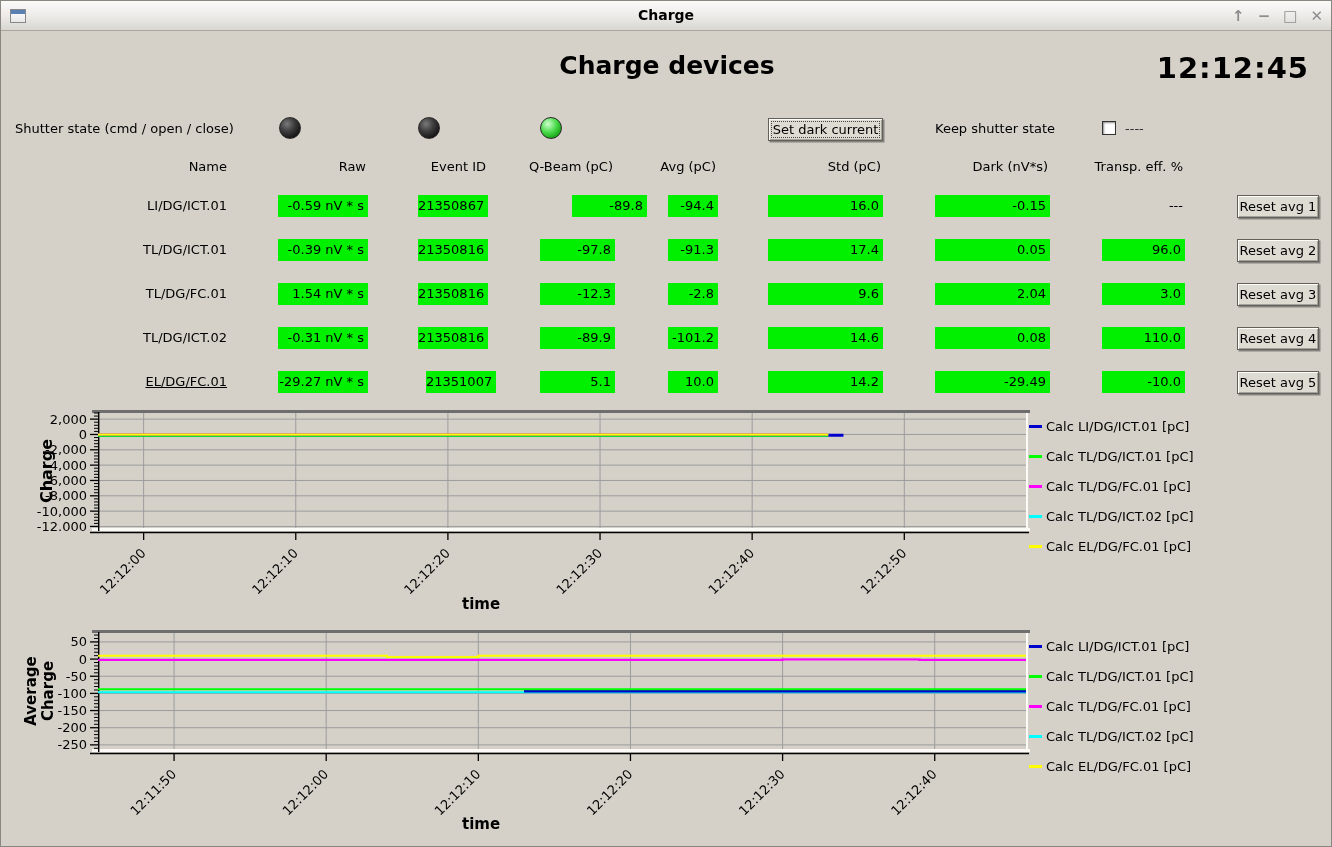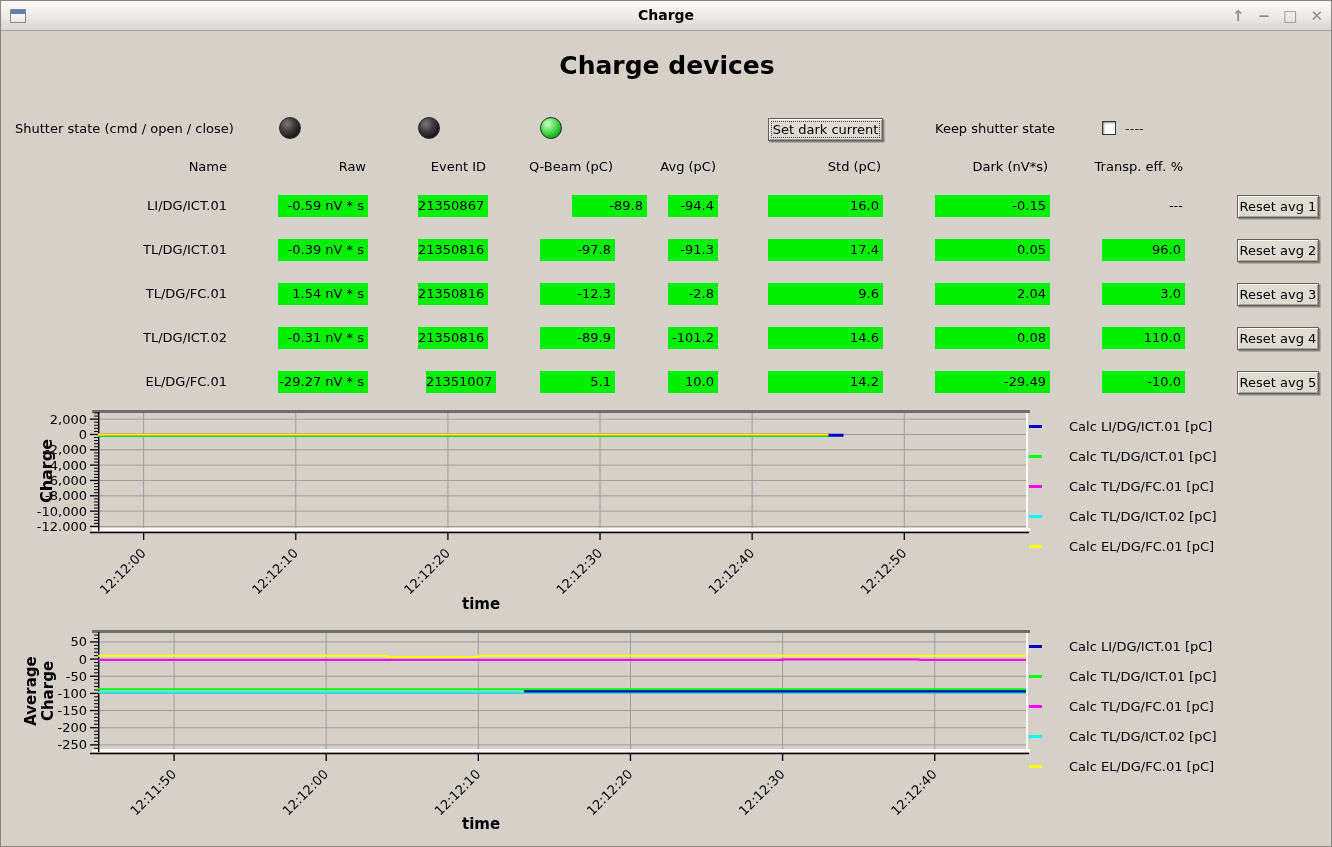--- a/index.html
+++ b/index.html
@@ -38,41 +38,42 @@
   .gbox{position:absolute;height:22px;background:#00f000;color:#000;font-size:13px;line-height:22px;
     text-align:right;padding-right:4px;box-sizing:border-box;white-space:nowrap;}
   .reset-btn{height:23px;font-size:13px;}
   
   svg.chart{position:absolute;left:0;overflow:visible;}
   svg.chart text{font-family:"DejaVu Sans","Liberation Sans",sans-serif;}
   .ylabel{position:absolute;font-weight:bold;text-align:center;transform:translate(-50%,-50%) rotate(-90deg);
     font-size:16px;line-height:1.1;}
   .xlabel{position:absolute;width:200px;font-weight:bold;font-size:15px;}
   .legend{position:absolute;left:1028px;margin:0;padding:0;list-style:none;width:300px;}
-  .legend li{height:30px;display:flex;align-items:center;gap:27px;}
+  .legend li{height:30px;display:flex;align-items:center;gap:4px;}
   .legend .marker{width:13px;height:3px;flex:0 0 13px;}
   .legend .lbl{font-size:13px;white-space:nowrap;}
 </style>
 </head>
 <body>
 
 <div id="app">
 
   <div id="titlebar">
     <div id="win-icon"></div>
     <div id="win-title">Charge</div>
     <div id="win-controls">
       <span class="win-btn">↑</span>
       <span class="win-btn">−</span>
       <span class="win-btn">□</span>
       <span class="win-btn">✕</span>
     </div>
   </div>
 
   <div id="page-title">Charge devices</div>
+  <div id="clock">12:12:45</div>
 
   <div id="shutter-label">Shutter state (cmd / open / close)</div>
   <div id="leds">
       <div class="led led-off" style="left: 278px;"></div>
       <div class="led led-off" style="left: 417px;"></div>
       <div class="led led-on" style="left: 539px;"></div>
     </div>
   <button class="push-btn" id="set-dark-btn">Set dark current</button>
   <div id="keep-label">Keep shutter state</div>
   <div id="keep-checkbox"></div>
@@ -118,21 +119,21 @@
       <button class="push-btn reset-btn" style="left: 1236px; top: 282px; width: 82px;">Reset avg 3</button>
       <div class="cell-right" style="right: 1104px; top: 326px;">TL/DG/ICT.02</div>
       <div class="gbox" style="left: 277px; width: 90px; top: 326px;">-0.31 nV * s</div>
       <div class="gbox" style="left: 417px; width: 70px; top: 326px;">21350816</div>
       <div class="gbox" style="left: 539px; width: 75px; top: 326px;">-89.9</div>
       <div class="gbox" style="left: 667px; width: 50px; top: 326px;">-101.2</div>
       <div class="gbox" style="left: 767px; width: 115px; top: 326px;">14.6</div>
       <div class="gbox" style="left: 934px; width: 115px; top: 326px;">0.08</div>
       <div class="gbox" style="left: 1101px; width: 83px; top: 326px;">110.0</div>
       <button class="push-btn reset-btn" style="left: 1236px; top: 326px; width: 82px;">Reset avg 4</button>
-      <div class="cell-right" style="right: 1104px; top: 370px;">EL/DG/FC.01</div>
+      <div class="cell-right" style="right: 1104px; top: 370px; text-decoration: underline;">EL/DG/FC.01</div>
       <div class="gbox" style="left: 277px; width: 90px; top: 370px;">-29.27 nV * s</div>
       <div class="gbox" style="left: 417px; width: 70px; top: 370px; margin-left: 8px;">21351007</div>
       <div class="gbox" style="left: 539px; width: 75px; top: 370px;">5.1</div>
       <div class="gbox" style="left: 667px; width: 50px; top: 370px;">10.0</div>
       <div class="gbox" style="left: 767px; width: 115px; top: 370px;">14.2</div>
       <div class="gbox" style="left: 934px; width: 115px; top: 370px;">-29.49</div>
       <div class="gbox" style="left: 1101px; width: 83px; top: 370px;">-10.0</div>
       <button class="push-btn reset-btn" style="left: 1236px; top: 370px; width: 82px;">Reset avg 5</button>
     </div>
 

